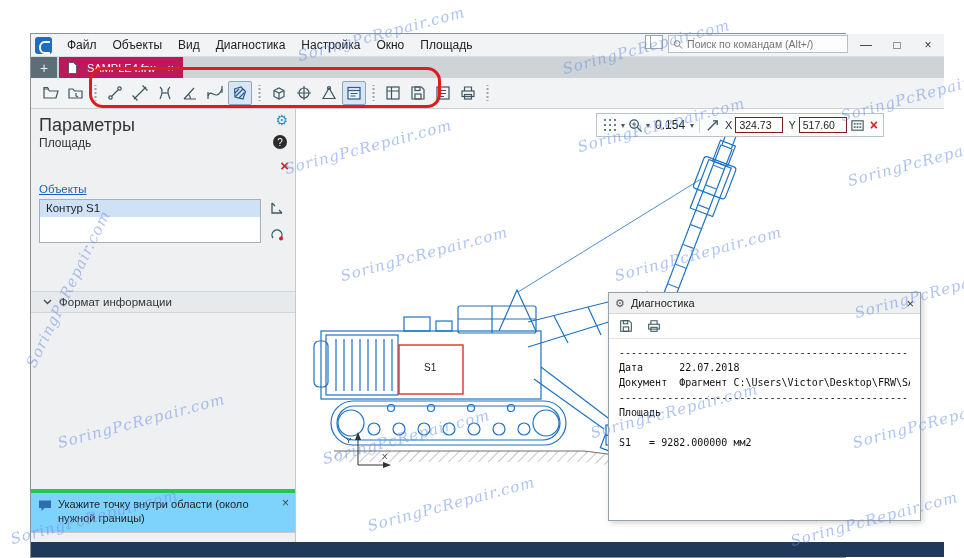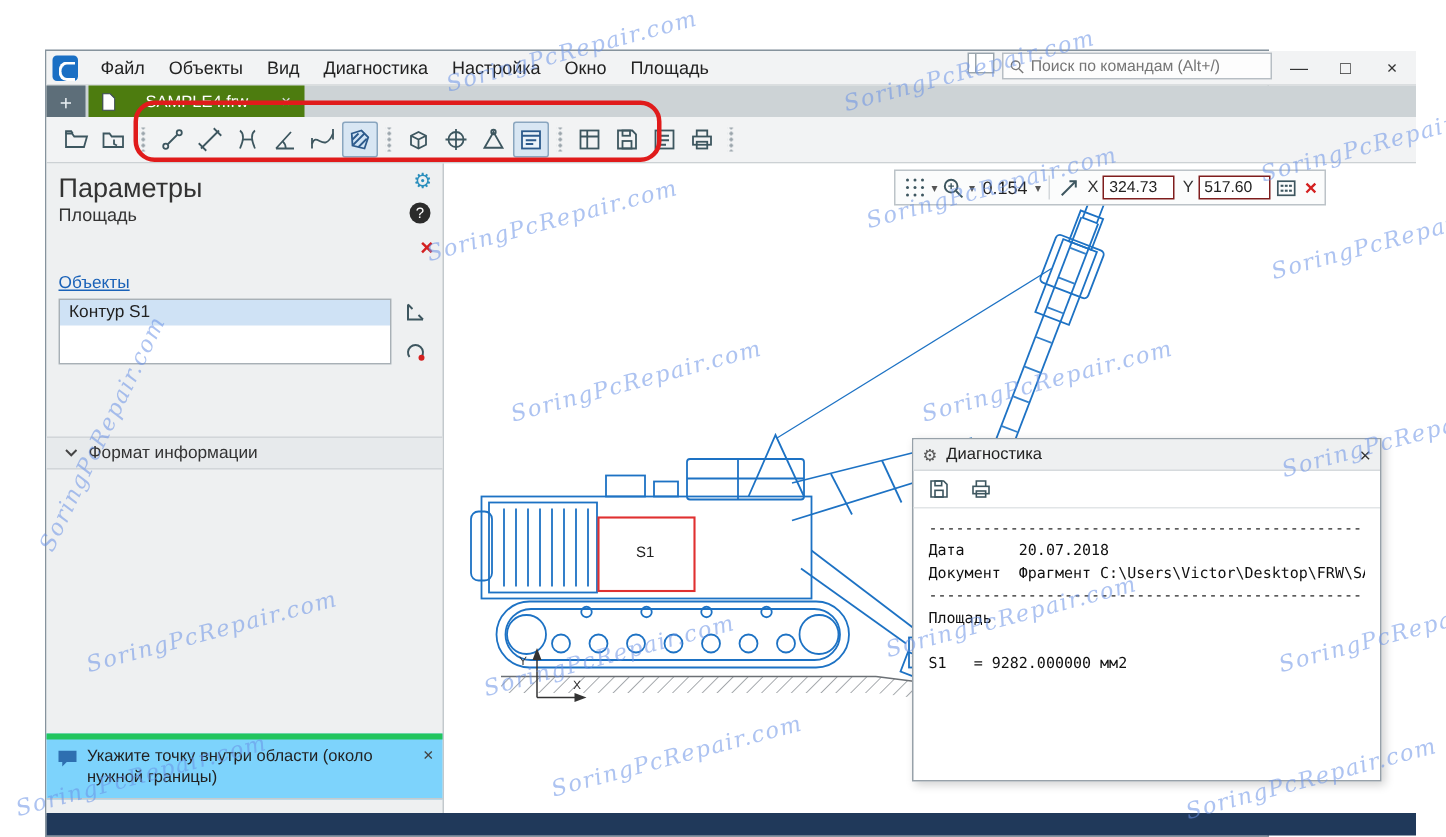--- a/index.html
+++ b/index.html
@@ -29,21 +29,21 @@
   .search-box{display:flex;align-items:center;gap:4px;width:180px;height:18px;
               border:1px solid #b7bec4;background:#fdfdfd;padding:0 4px}
   .search-box input{border:none;outline:none;background:transparent;width:100%;
                     font-family:"Liberation Sans",sans-serif;font-size:10.5px;color:#666}
   .win-btn{width:26px;height:20px;display:flex;align-items:center;justify-content:center;
            font-size:12px;color:#333;cursor:default}
 
   
   .tabbar{position:absolute;left:0;top:23px;width:913px;height:21px;background:#cdd3d6;display:flex;align-items:stretch}
   .newtab{width:26px;background:#5d6e79;color:#e8eef2;display:flex;align-items:center;justify-content:center;font-size:14px}
-  .tab{display:flex;align-items:center;gap:20px;margin-left:2px;padding:0 9px;background:#4d7c0f;color:#fff;font-size:11px}
+  .tab{display:flex;align-items:center;gap:10px;margin-left:2px;padding:0 9px;background:#be185d;color:#fff;font-size:11px}
   .tab-close{font-size:11px;color:#d8e0e6;margin-left:2px}
 
   
   .toolbar{position:absolute;left:0;top:44px;width:913px;height:31px;background:#f2f3f4;
            border-bottom:1px solid #ccd1d4;display:flex;align-items:center;padding-left:8px;gap:1px}
   .ticon{width:24px;height:24px;display:flex;align-items:center;justify-content:center;
          border:1px solid transparent;border-radius:2px}
   .ticon.active{background:#d8e6f3;border-color:#8aa6bf}
   .grip{width:5px;height:16px;margin:0 4px;
         background-image:radial-gradient(circle,#9aa4ab 1px,transparent 1.3px);
@@ -466,21 +466,21 @@
       <div class="ticon">
         <svg width="16" height="16" viewBox="0 0 18 18" stroke="#3d565f" fill="none" stroke-width="1.2">
           <path d="M5.5 7V3h7v4"></path>
             <rect x="3" y="7" width="12" height="5.5"></rect>
             <rect x="5.5" y="10.5" width="7" height="4.5"></rect>
         </svg>
       </div>
     </div>
     <div class="iw-body">
       <div class="iline">------------------------------------------------</div>
-      <div class="iline">Дата      20.07.2018</div>
+      <div class="iline">Дата      22.07.2018</div>
       <div class="iline">Документ  Фрагмент C:\Users\Victor\Desktop\FRW\SAMPLE4</div>
       <div class="iline">------------------------------------------------</div>
       <div class="iline">Площадь</div>
       <div class="iline"></div>
       <div class="iline">S1   = 9282.000000 мм2</div>
     </div>
   </div>
 
   <span class="wm" style="left:295px;top:25px">SoringPcRepair.com</span>
   <span class="wm" style="left:560px;top:38px">SoringPcRepair.com</span>

